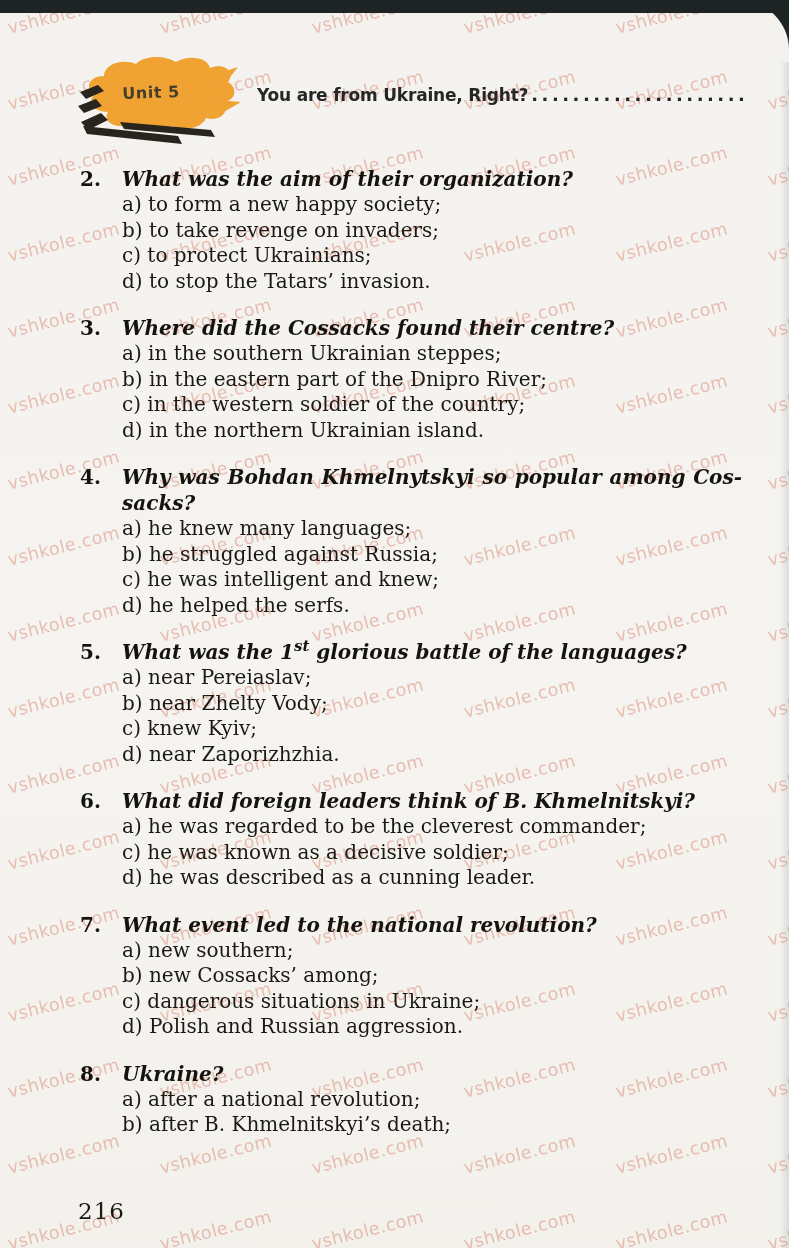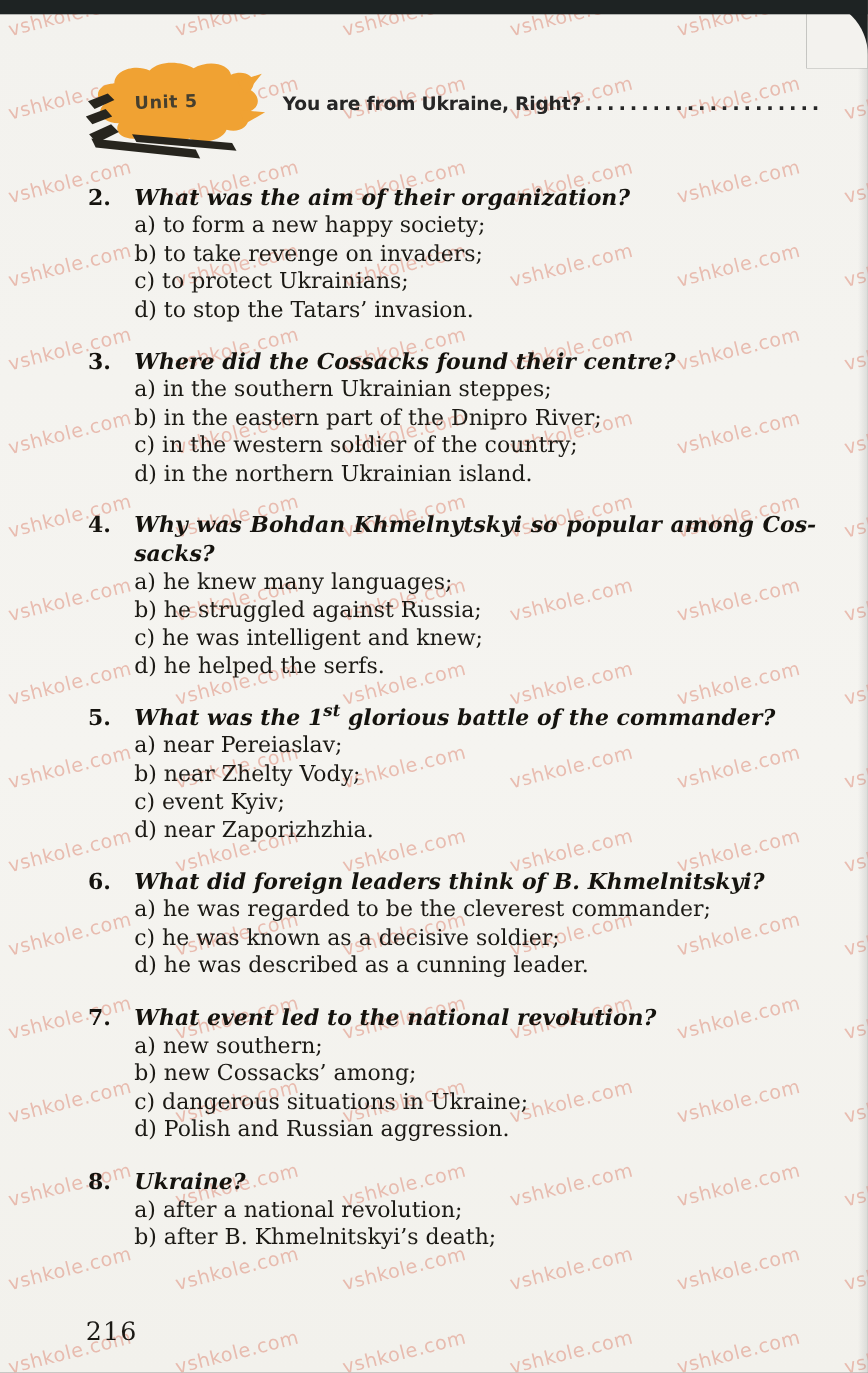--- a/index.html
+++ b/index.html
@@ -216,26 +216,26 @@
             <div class="q-option">c) he was intelligent and knew;</div>
             <div class="q-option">d) he helped the serfs.</div>
           </div>
     </div>
   </section>
 
   <section class="question">
     <div class="q-num">5.</div>
     <div class="q-body">
       <div class="q-heading">
-            <div class="q-hline"><span>What was the 1</span><sup>st</sup><span> glorious battle of the commander?</span></div>
+            <div class="q-hline"><span>What was the 1</span><sup>st</sup><span> glorious battle of the languages?</span></div>
           </div>
       <div class="q-options">
             <div class="q-option">a) near Pereiaslav;</div>
             <div class="q-option">b) near Zhelty Vody;</div>
-            <div class="q-option">c) event Kyiv;</div>
+            <div class="q-option">c) knew Kyiv;</div>
             <div class="q-option">d) near Zaporizhzhia.</div>
           </div>
     </div>
   </section>
 
   <section class="question">
     <div class="q-num">6.</div>
     <div class="q-body">
       <div class="q-heading">
             <div class="q-hline">What did foreign leaders think of B. Khmelnitskyi?</div>

